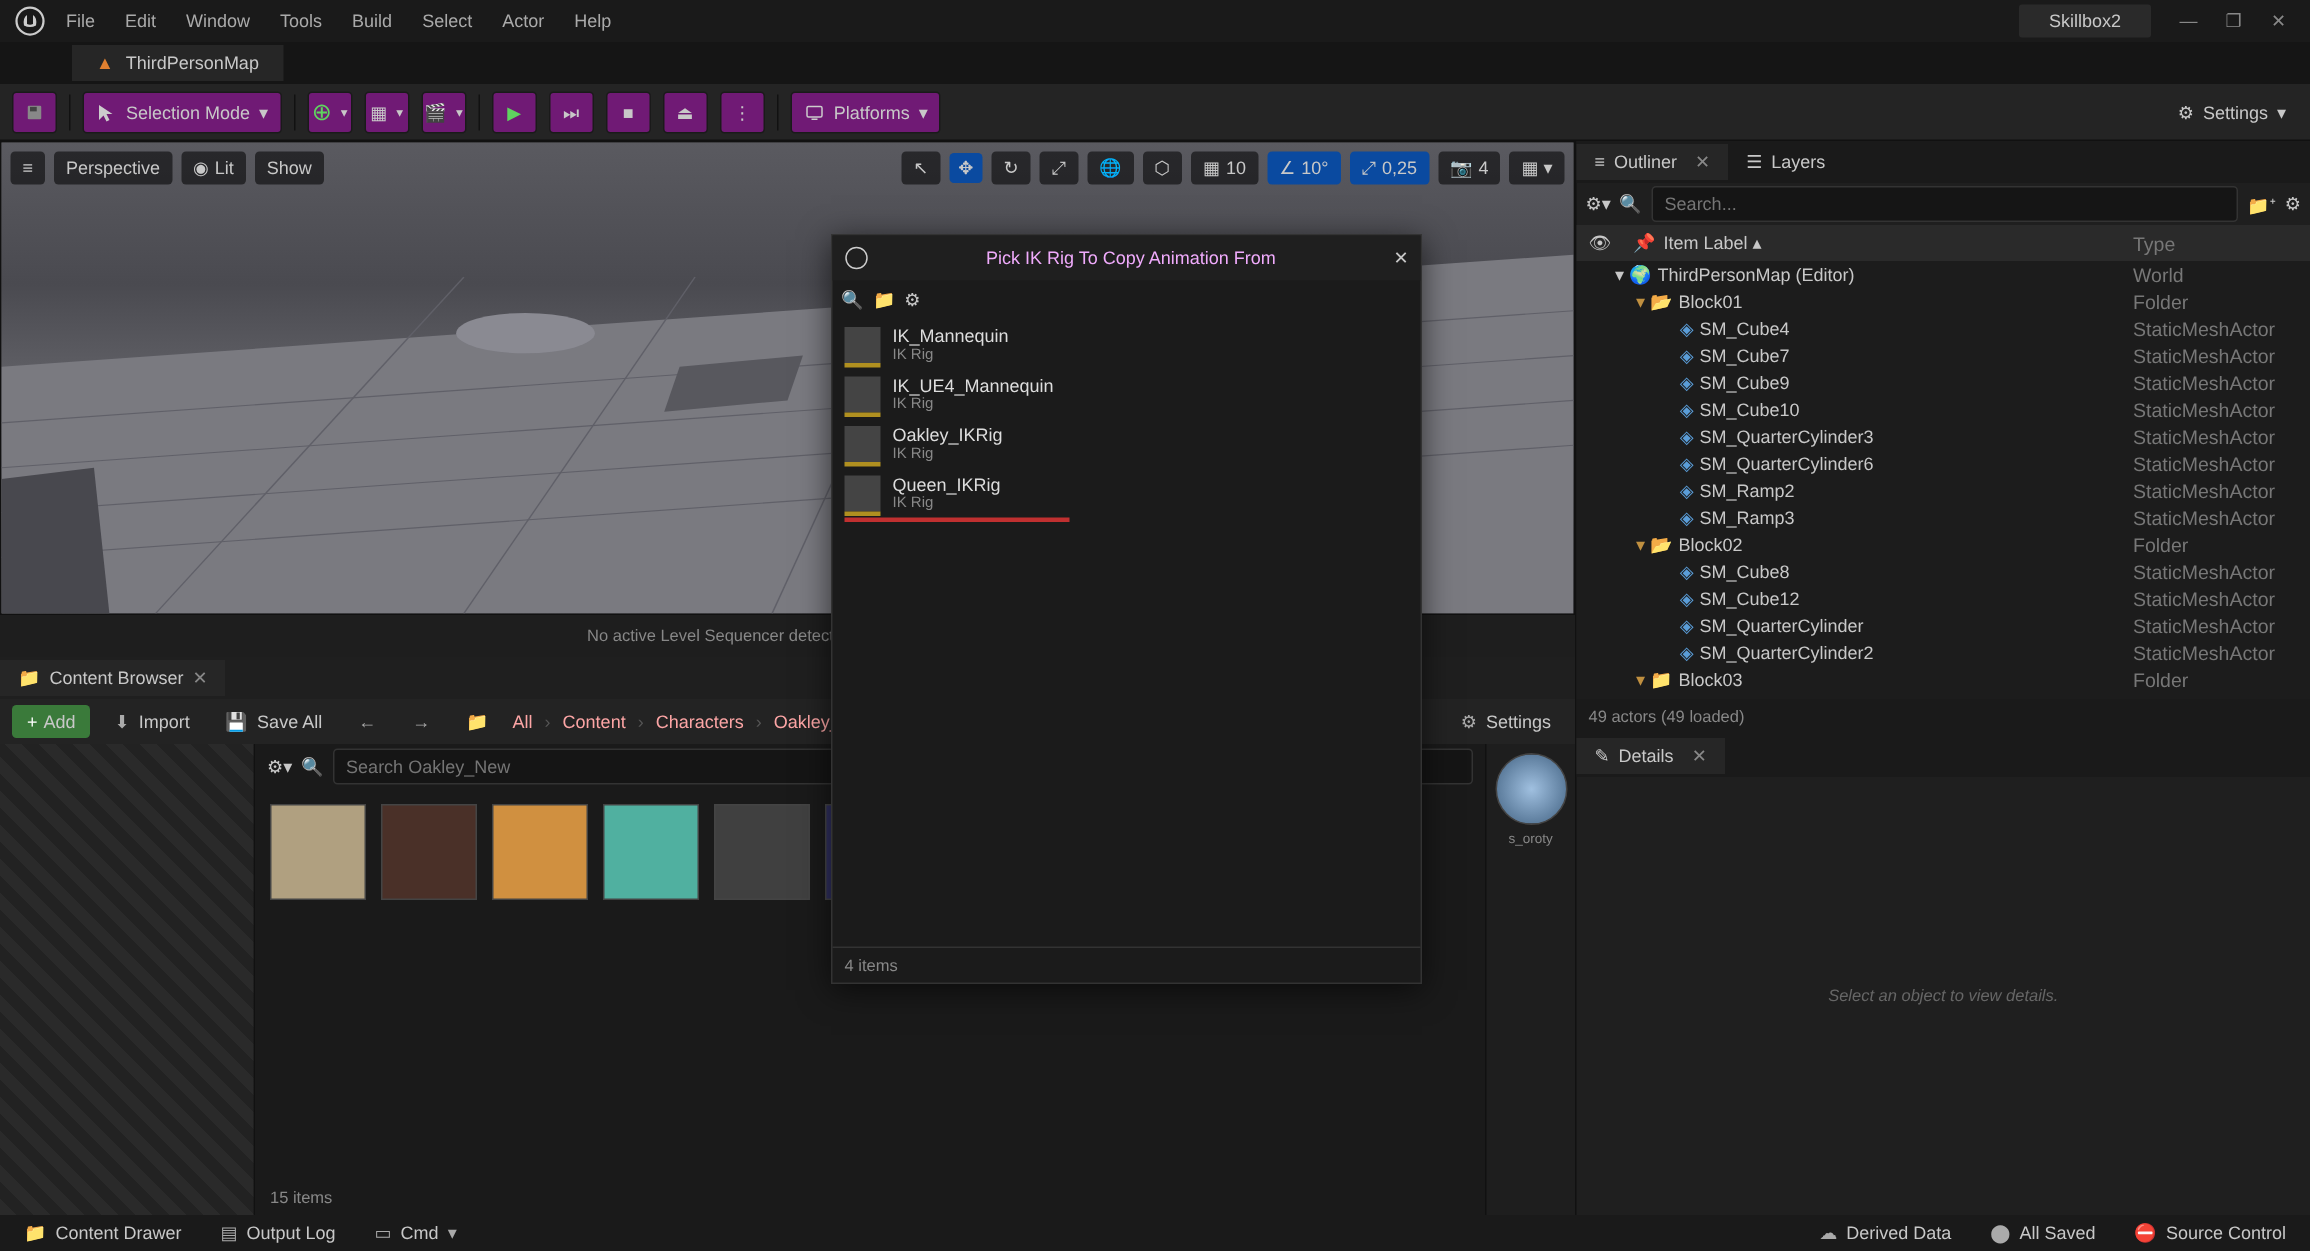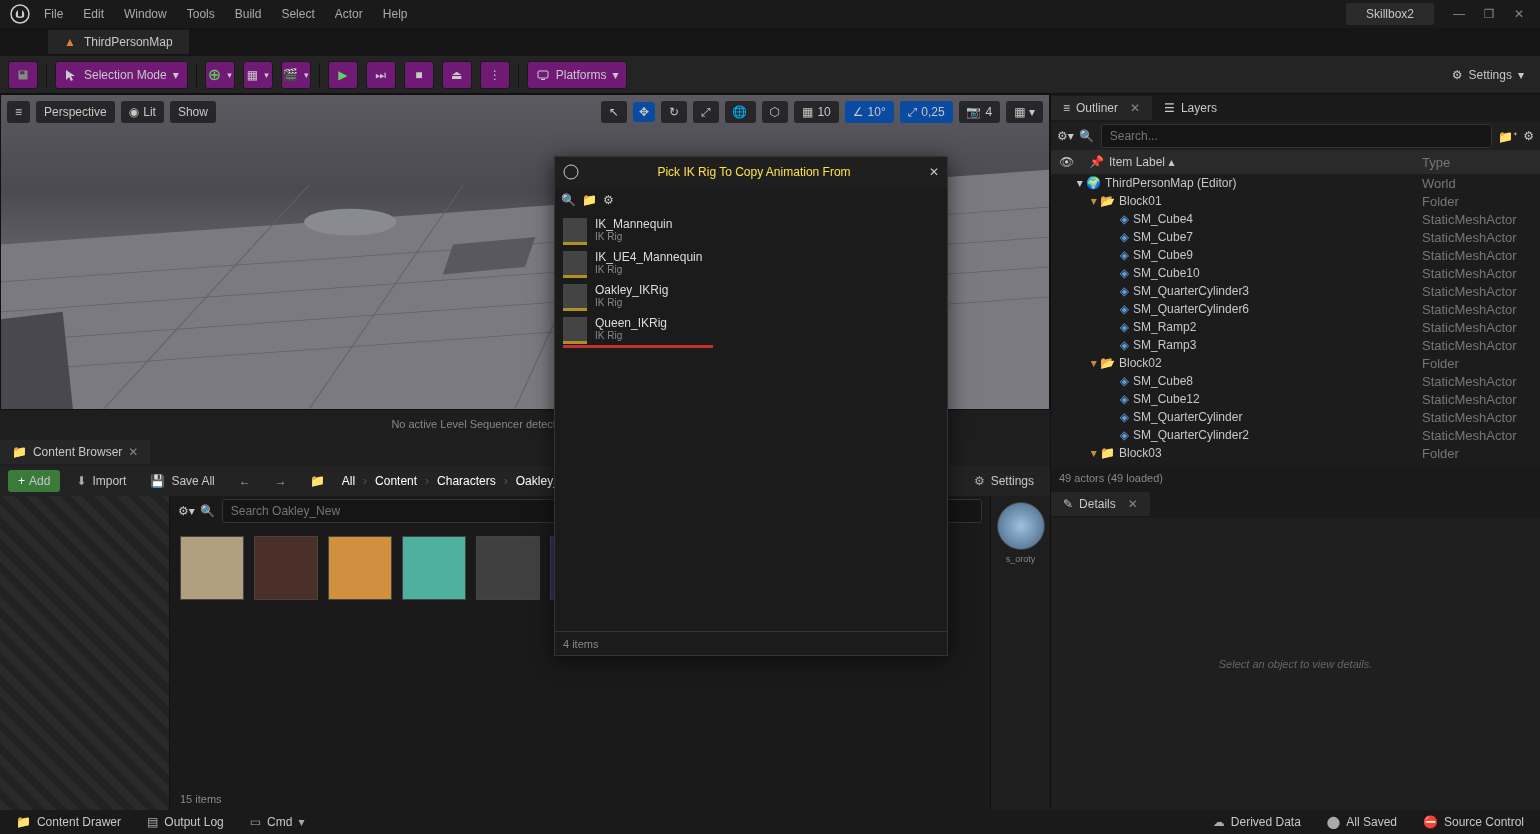--- a/index.html
+++ b/index.html
@@ -23,21 +23,21 @@
 .vpcanvas{position:absolute;inset:0;background:linear-gradient(180deg,#5a5a60 0%,#4a4a50 30%,#6a6a70 60%,#2a2a2e 100%)}
 .vptop{position:absolute;top:6px;left:6px;right:6px;display:flex;gap:6px;align-items:center}
 .vpbtn{background:rgba(0,0,0,0.55);border-radius:3px;padding:4px 8px;display:flex;align-items:center;gap:4px;cursor:pointer}
 .vpright{margin-left:auto;display:flex;gap:6px;align-items:center}
 .blueactive{background:#0a4aa0;border-radius:3px;padding:3px 6px}
 .seqbar{height:28px;background:#1e1e1e;display:flex;align-items:center;justify-content:center;color:#888;font-size:11px}
 .cbheader{height:28px;background:#1f1f1f;display:flex;align-items:center}
 .cbtab{background:#262626;padding:5px 12px;display:flex;align-items:center;gap:6px}
 .cbtoolbar{height:30px;background:#232323;display:flex;align-items:center;gap:8px;padding:0 8px}
 .addbtn{background:#3a7a3a;border-radius:3px;padding:4px 10px;display:flex;align-items:center;gap:4px;cursor:pointer;color:#fff}
-.pathseg{color:#ffffff;cursor:pointer}
+.pathseg{color:#fca5a5;cursor:pointer}
 .cbbody{flex:1;display:flex;background:#1a1a1a;min-height:0}
 .srcpanel{width:170px;background:#1e1e1e;border-right:1px solid #111;display:flex;flex-direction:column}
 .assetspanel{flex:1;display:flex;flex-direction:column}
 .assetsearch{height:30px;display:flex;align-items:center;padding:0 8px;gap:6px}
 .searchinput{background:#151515;border:1px solid #333;border-radius:3px;padding:4px 8px;flex:1;color:#aaa}
 .assetgrid{flex:1;display:flex;flex-wrap:wrap;align-content:flex-start;gap:10px;padding:10px;overflow:hidden}
 .assettile{width:64px;height:90px;display:flex;flex-direction:column}
 .thumb{width:64px;height:64px;background:#333;border:1px solid #444}
 .rightcol{width:490px;background:#1f1f1f;display:flex;flex-direction:column;border-left:1px solid #111}
 .paneltabs{height:28px;display:flex;align-items:center;background:#1a1a1a}
@@ -49,21 +49,21 @@
 .olrow{height:18px;display:flex;align-items:center;font-size:11px;padding-right:8px}
 .olrow .label{flex:1;white-space:nowrap;overflow:hidden}
 .oltype{color:#777;width:110px;text-align:left;font-size:13px}
 .olfooter{height:24px;padding:0 8px;display:flex;align-items:center;background:#1a1a1a;color:#888;font-size:11px}
 .detailshdr{height:28px;background:#1a1a1a;display:flex;align-items:center}
 .detailsbody{flex:1;display:flex;align-items:center;justify-content:center;color:#666;font-style:italic;font-size:11px}
 .statusbar{height:24px;background:#1a1a1a;display:flex;align-items:center;padding:0 8px;gap:10px;position:absolute;bottom:0;left:0;right:0}
 .sbtn{display:flex;align-items:center;gap:6px;padding:0 8px;cursor:pointer;color:#aaa}
 .modal{position:absolute;left:554px;top:156px;width:394px;height:500px;background:#1b1b1b;border:1px solid #333;box-shadow:0 4px 20px rgba(0,0,0,0.6);display:flex;flex-direction:column}
 .modalhdr{height:30px;display:flex;align-items:center;padding:0 8px;background:#1f1f1f}
-.modaltitle{flex:1;text-align:center;color:#fde047}
+.modaltitle{flex:1;text-align:center;color:#f0abfc}
 .modalsearch{padding:6px;display:flex;gap:6px;align-items:center}
 .modallist{flex:1;overflow-y:auto}
 .riglistitem{display:flex;align-items:center;gap:8px;padding:4px 8px;cursor:pointer}
 .rigicon{width:24px;height:24px;background:#444;position:relative;flex-shrink:0}
 .rigicon::after{content:"";position:absolute;bottom:-3px;left:0;right:0;height:3px;background:#b09020}
 .modalfooter{height:24px;padding:0 8px;display:flex;align-items:center;color:#888;font-size:11px;border-top:1px solid #333}
 .redbar{height:3px;background:#c03030;width:150px;margin-left:8px}
 svg{display:block}
 .folder-icon{color:#c09040}
 .mesh-icon{color:#5a9dd8}

